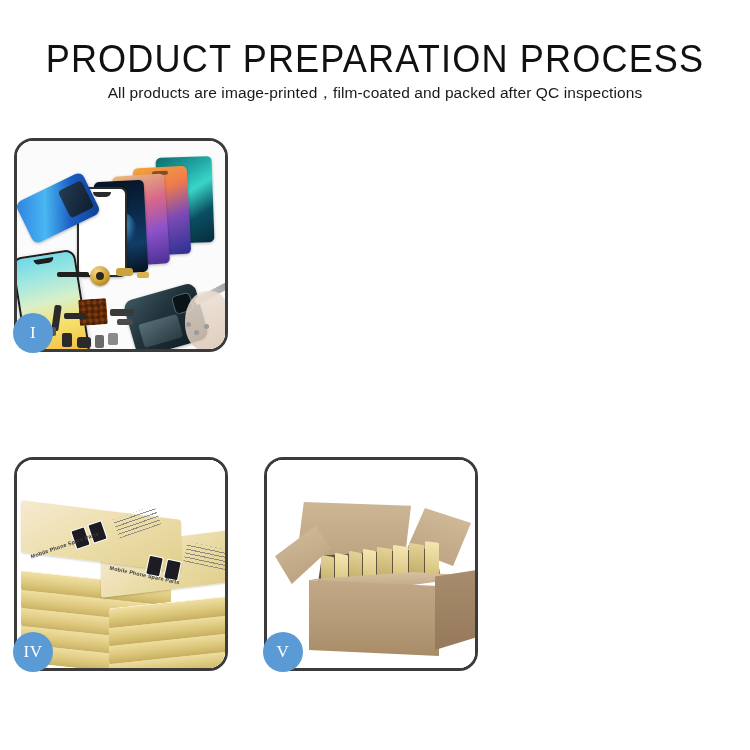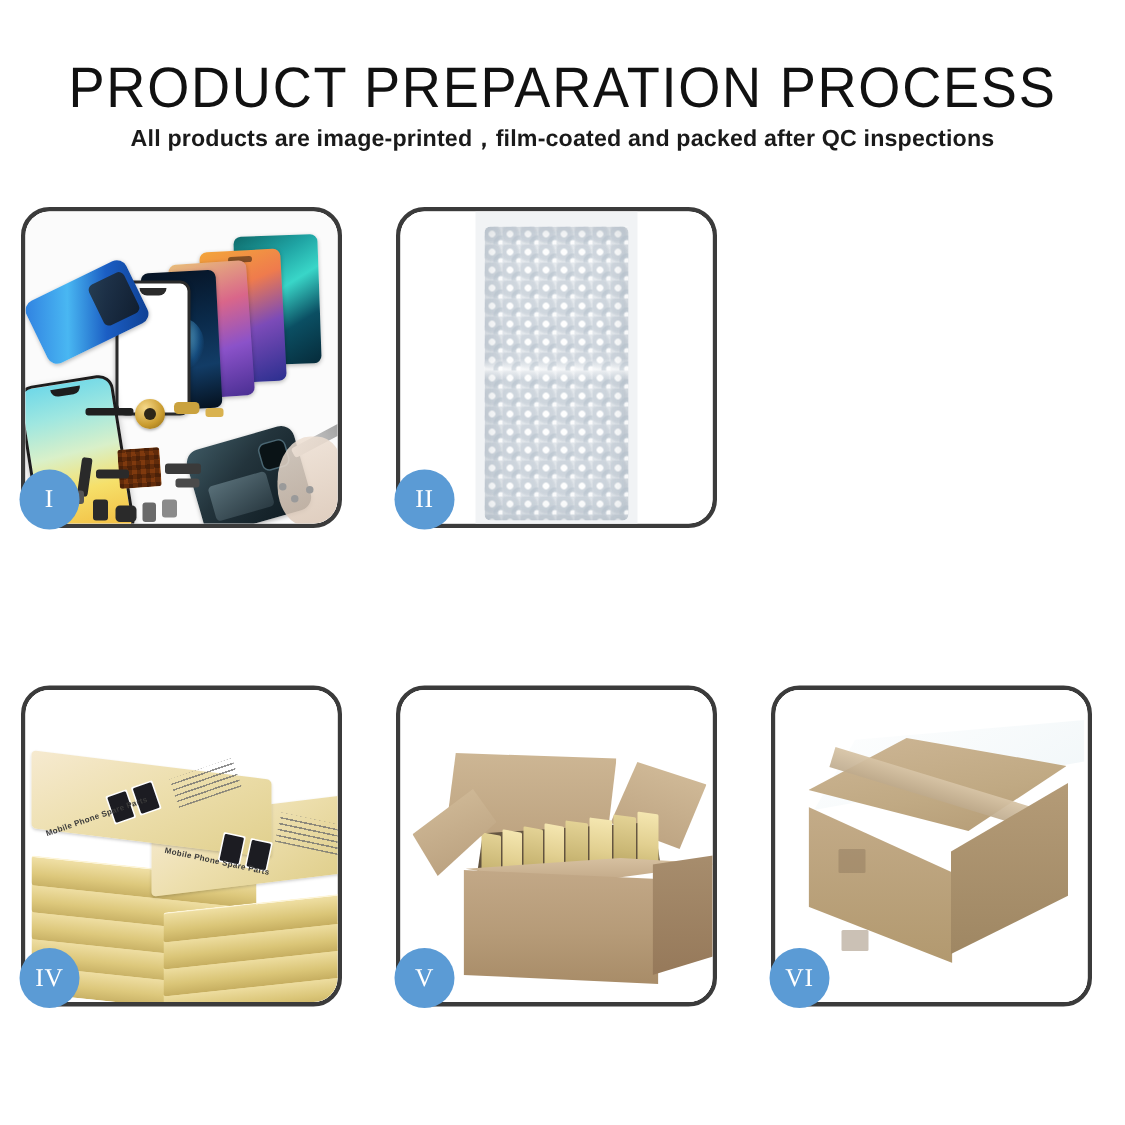--- a/index.html
+++ b/index.html
@@ -21,21 +21,21 @@
     letter-spacing:1.2px;
     color:#111111;
     line-height:1;
     position:absolute;top:40px;left:0;width:750px;
     transform:scaleX(0.95);
     white-space:nowrap;
   }
   .subtitle{
     margin:0;padding:0;
     font-size:15.5px;
-    font-weight:700;
+    font-weight:400;
     color:#1a1a1a;
     line-height:1;
     position:absolute;top:85px;left:0;width:750px;
     letter-spacing:0.1px;
     white-space:nowrap;
   }
 
   
   .grid{position:absolute;left:0;top:0;width:750px;height:750px;}
   .panel{
@@ -320,31 +320,20 @@
           <div class="tweez"></div>
           <div class="hand"></div>
           <div class="dot d1"></div>
           <div class="dot d2"></div>
           <div class="dot d3"></div>
         </div>
       </div>
       <div class="badge">I</div>
     </div>
 
-    <div class="panel p2">
-      <div class="inner">
-        <div class="scene2">
-          <div class="wrapsheet"></div>
-          <div class="bubbles">
-            <span class="sheen"></span>
-          </div>
-        </div>
-      </div>
-      <div class="badge">II</div>
-    </div>
 
 
     <div class="panel p4">
       <div class="inner">
         <div class="scene4">
           <div class="stk" style="top:190px"></div>
           <div class="stk" style="top:172px"></div>
           <div class="stk" style="top:154px"></div>
           <div class="stk" style="top:136px"></div>
           <div class="stk" style="top:118px"></div>
@@ -391,29 +380,15 @@
           <div class="yb" style="left:158px;top:82px;width:14px;height:38px;transform:skewY(8deg)"></div>
           <div class="c5rim"></div>
           <div class="c5flapL"></div>
           <div class="c5front"></div>
           <div class="c5side"></div>
         </div>
       </div>
       <div class="badge">V</div>
     </div>
 
-    <div class="panel p6">
-      <div class="inner">
-        <div class="scene6">
-          <div class="c6wrap"></div>
-          <div class="c6top"></div>
-          <div class="c6tape"></div>
-          <div class="c6left"></div>
-          <div class="c6right"></div>
-          <div class="c6tab c6t1"></div>
-          <div class="c6tab c6t2"></div>
-        </div>
-      </div>
-      <div class="badge">VI</div>
-    </div>
 
   </div>
 </div>
 
 </body></html>

